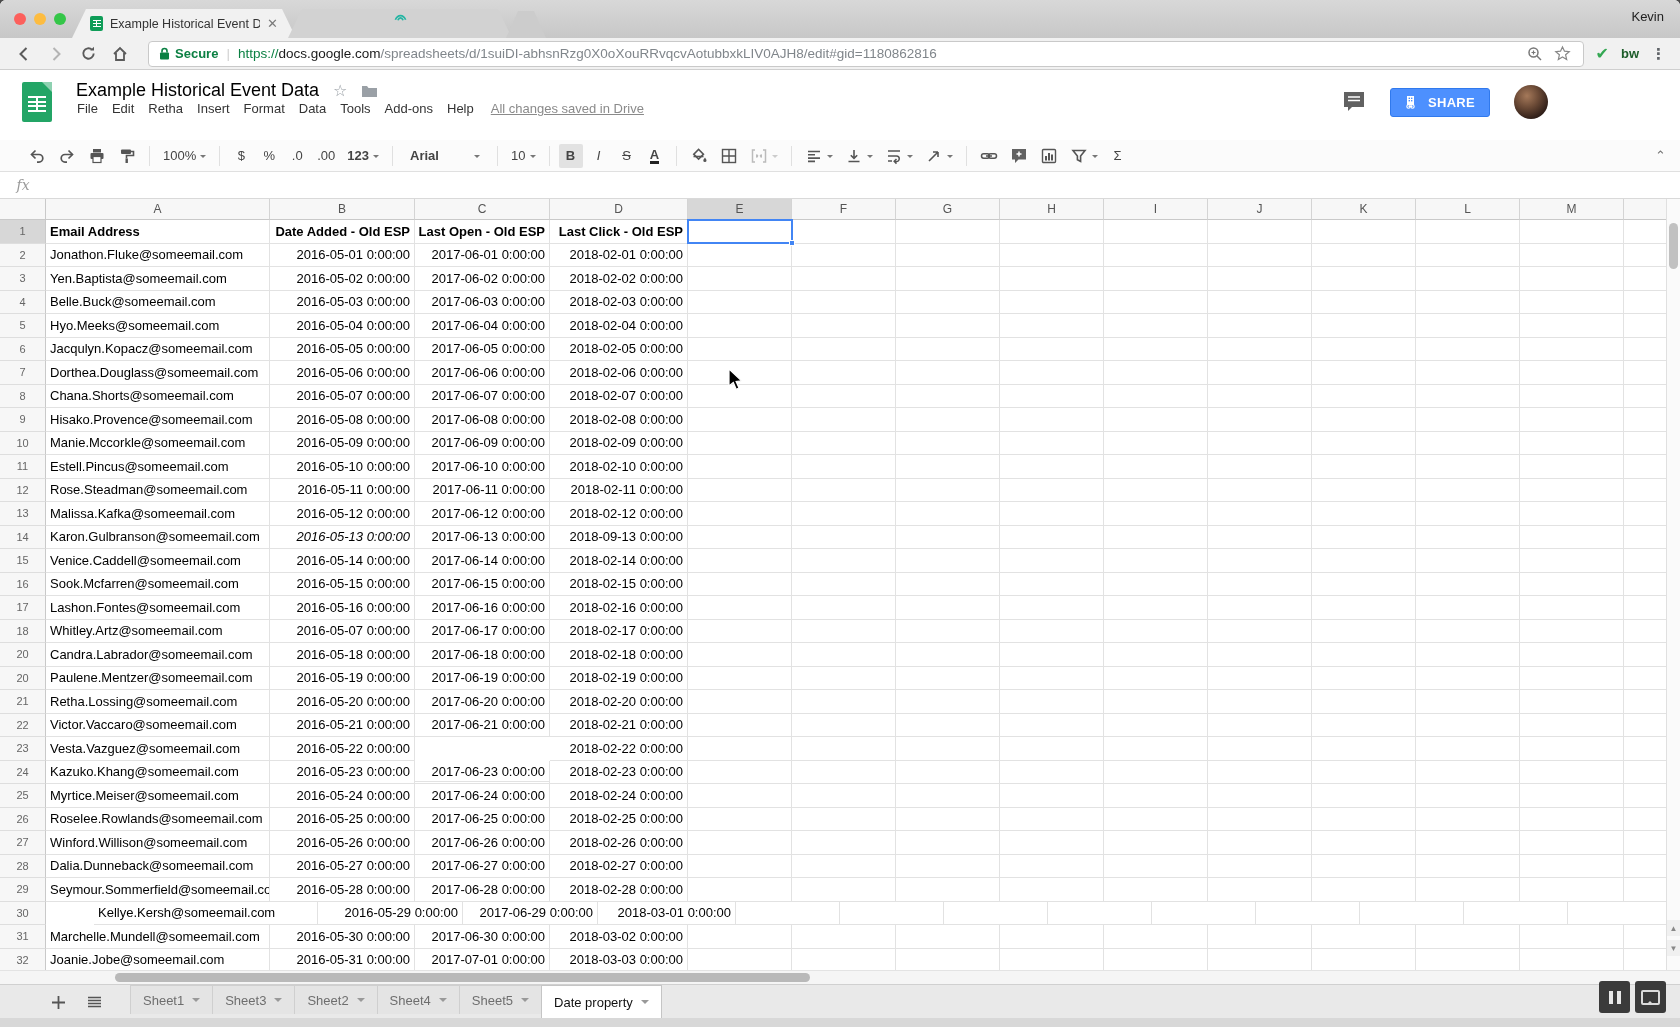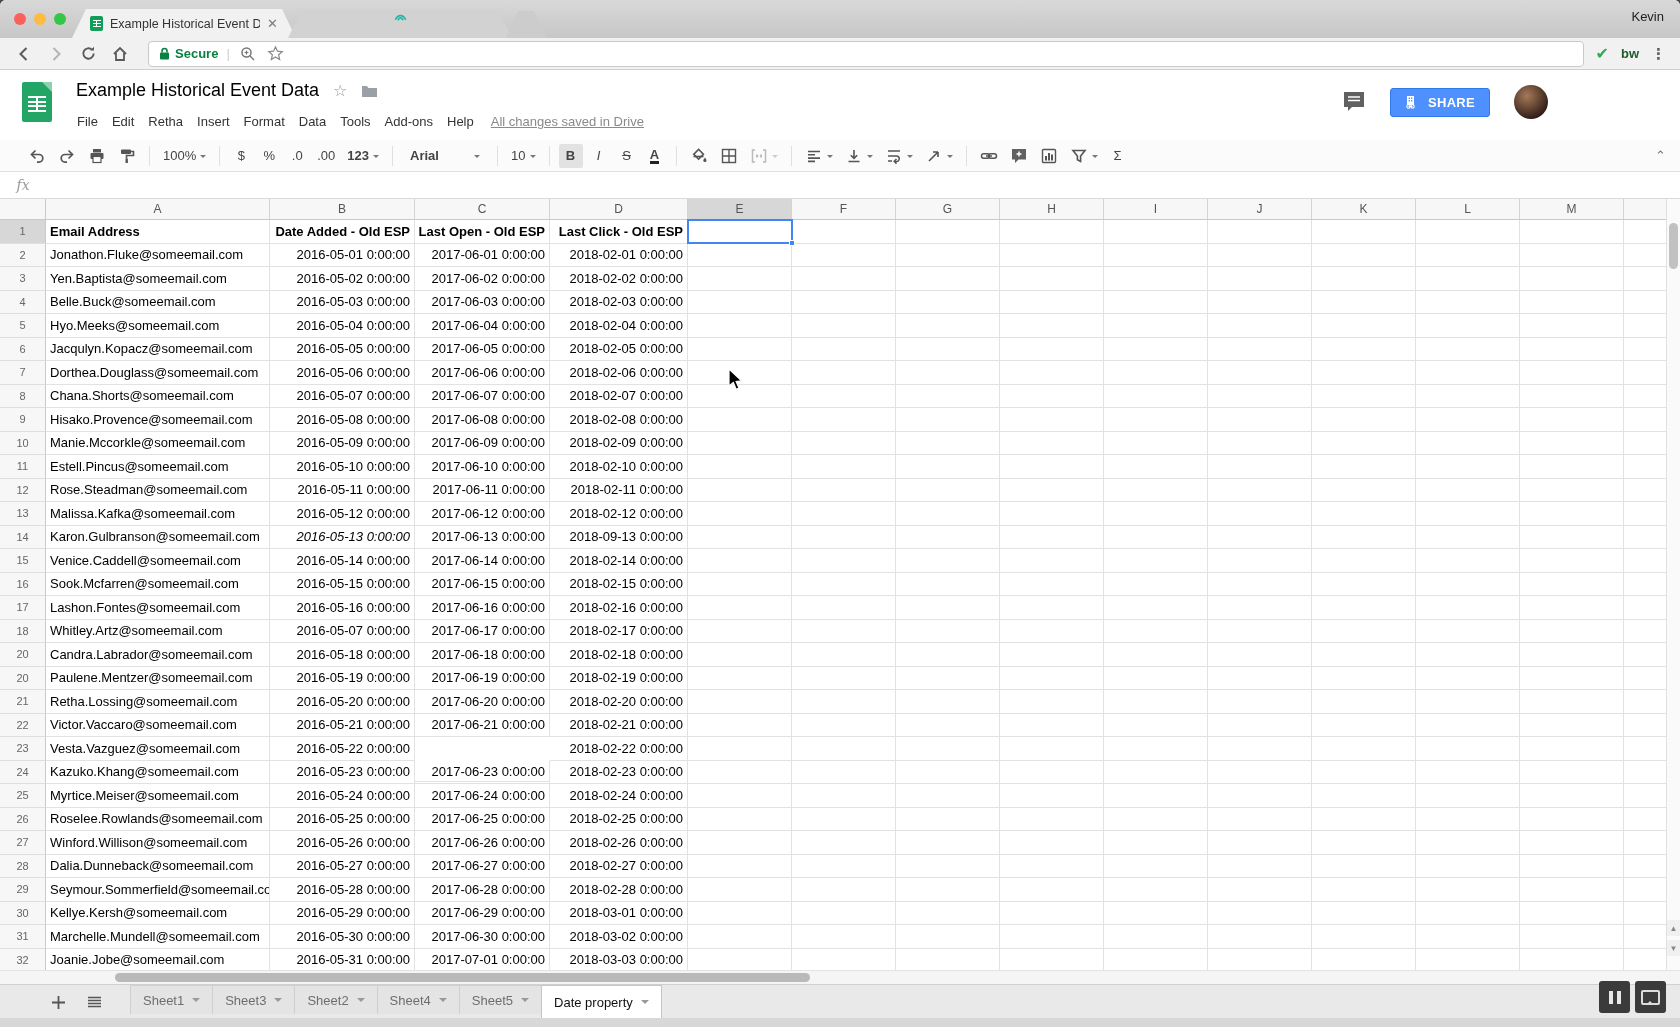--- a/index.html
+++ b/index.html
@@ -52,21 +52,21 @@
     border-width:0 10px 10px 0; border-color:transparent #8ed1b1 transparent transparent; }
   .sheets-logo:after { content:""; position:absolute; left:6px; top:14px; width:18px; height:16px;
     background:linear-gradient(#fff,#fff) 0 0/18px 2px no-repeat,
                linear-gradient(#fff,#fff) 0 4.6px/18px 2px no-repeat,
                linear-gradient(#fff,#fff) 0 9.2px/18px 2px no-repeat,
                linear-gradient(#fff,#fff) 0 13.8px/18px 2px no-repeat,
                linear-gradient(#fff,#fff) 7.5px 0/2px 16px no-repeat; }
   .title-row { position:absolute; left:76px; top:10px; display:flex; align-items:center; gap:14px; }
   .doc-title { font-size:18px; color:#000; }
   .star-ic, .folder-ic { color:#9aa0a6; font-size:16px; }
-  .menu-bar { position:absolute; left:70px; top:40px; display:flex; align-items:center; }
+  .menu-bar { position:absolute; left:70px; top:27px; display:flex; align-items:center; }
   .menu-item { font-size:13px; color:#333; padding:4px 7px; cursor:default; }
   .save-status { font-size:13px; color:#8a8a8a; text-decoration:underline; margin-left:10px; }
   .header-right { position:absolute; right:132px; top:15px; display:flex; align-items:center; gap:24px; }
   .share-btn { background:#4d90fe; border:1px solid #3079ed; color:#fff; font-weight:bold; font-size:13px;
     height:29px; padding:0 14px; border-radius:3px; display:flex; align-items:center; gap:8px; letter-spacing:.3px; }
   .avatar { width:34px; height:34px; border-radius:50%;
     background:radial-gradient(circle at 38% 32%, #a5795a 0%, #6b4a36 38%, #33211a 72%, #141010 100%); }
 
   
   .toolbar { height:32px; background:#fbfbfb; border-bottom:1px solid #e0e0e0; display:flex;
@@ -198,20 +198,21 @@
       </span>
     <div class="omnibox">
       <span class="secure-label">
         <svg width="11" height="13" viewBox="0 0 11 13">
             <rect x="1" y="5.5" width="9" height="7" rx="1" fill="#0b8043"></rect>
             <path d="M3 5.5V4a2.5 2.5 0 0 1 5 0v1.5" stroke="#0b8043" stroke-width="1.6" fill="none"></path>
           </svg>
         <span>Secure</span>
       </span>
       <span class="omni-sep">|</span>
+      <span class="url-text"><span class="url-scheme">https://</span><span class="url-domain">docs.google.com</span><span class="url-path">/spreadsheets/d/1suiDI-abhsnRzg0X0oXouRRvqcvAotubbxkLIV0AJH8/edit#gid=1180862816</span></span>
       <span class="nav-ic">
         <svg width="16" height="16" viewBox="0 0 16 16">
             <circle cx="6.5" cy="6.5" r="4.5" stroke="#777" stroke-width="1.5" fill="none"></circle>
             <path d="M10 10l4 4" stroke="#777" stroke-width="1.5"></path>
             <path d="M4.5 6.5h4M6.5 4.5v4" stroke="#777" stroke-width="1.2"></path>
           </svg>
         </span>
       <span class="nav-ic">
         <svg width="17" height="17" viewBox="0 0 18 18">
             <path d="M9 2l2.1 4.6 5 .5-3.8 3.3 1.1 4.9L9 12.7l-4.4 2.6 1.1-4.9L1.9 7.1l5-.5z" stroke="#888" stroke-width="1.3" fill="none"></path>
@@ -931,21 +932,21 @@
           <div class="cell" style="width: 104px;"></div>
           <div class="cell" style="width: 104px;"></div>
           <div class="cell" style="width: 104px;"></div>
           <div class="cell" style="width: 104px;"></div>
           <div class="cell" style="width: 104px;"></div>
           <div class="cell" style="width: 104px;"></div>
           <div class="cell" style="flex: 1 1 0%;"></div>
         </div>
         <div class="grid-row">
           <div class="gutter">30</div>
-          <div class="cell" style="width: 224px;">Kellye.Kersh@someemail.com</div>
+          <div class="cell" style="width: 224px; margin-left: 48px;">Kellye.Kersh@someemail.com</div>
           <div class="cell num" style="width: 145px;">2016-05-29 0:00:00</div>
           <div class="cell num" style="width: 135px;">2017-06-29 0:00:00</div>
           <div class="cell num" style="width: 138px;">2018-03-01 0:00:00</div>
           <div class="cell" style="width: 104px;"></div>
           <div class="cell" style="width: 104px;"></div>
           <div class="cell" style="width: 104px;"></div>
           <div class="cell" style="width: 104px;"></div>
           <div class="cell" style="width: 104px;"></div>
           <div class="cell" style="width: 104px;"></div>
           <div class="cell" style="width: 104px;"></div>

